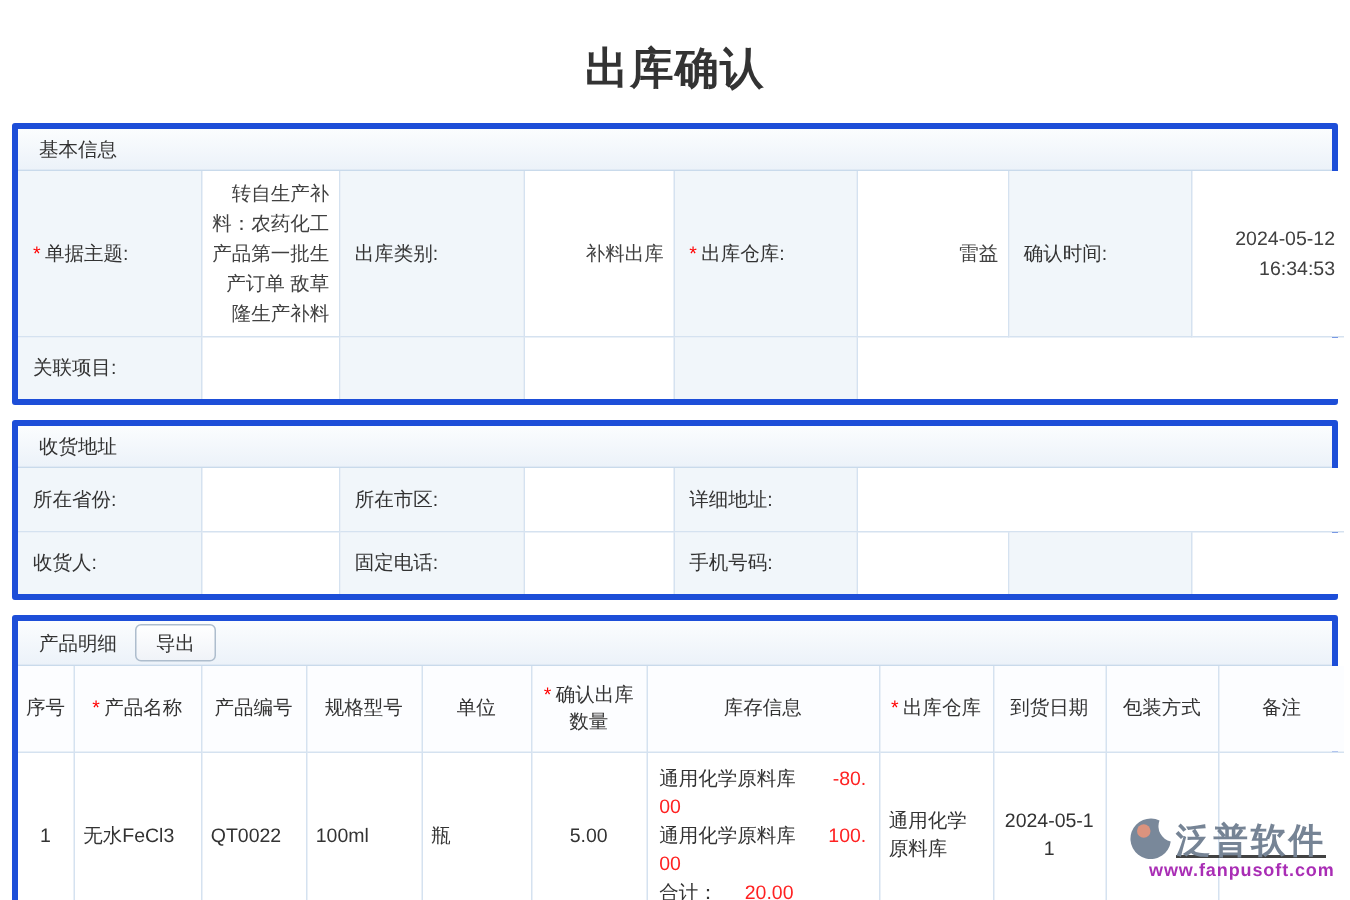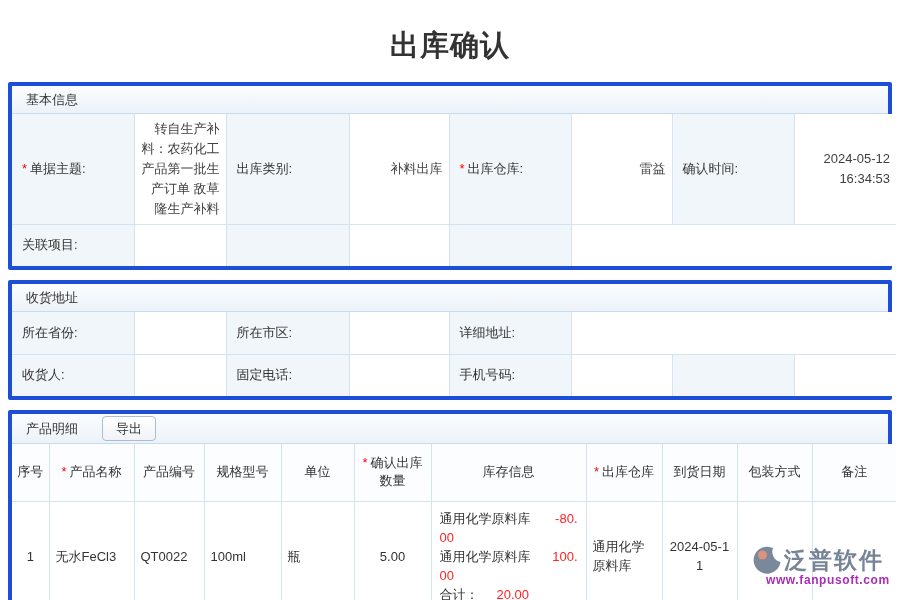--- a/index.html
+++ b/index.html
@@ -29,21 +29,21 @@
   .sec2 { top: 280px; }
   .sec3 { top: 410px; }
   .sec-hd {
     height: 28px;
     display: flex; align-items: center;
     padding-left: 14px;
     background: linear-gradient(180deg, #fbfdfe 0%, #ecf2f9 100%);
     border-bottom: 1px solid #c9daeb;
     color: #333;
   }
-  .sec3 .sec-hd { height: 30px; gap: 12px; }
+  .sec3 .sec-hd { height: 30px; }
   .grid, .ptable {
     width: 100%;
     border-collapse: collapse;
     table-layout: fixed;
   }
   .grid td, .ptable td, .ptable th {
     border: 1px solid #d5e2f0;
     vertical-align: middle;
     font-weight: 400;
     overflow: hidden;
@@ -106,21 +106,21 @@
     cursor: pointer;
     line-height: 15px;
   }
   
   .watermark {
     position: absolute;
     left: 752px; top: 545px;
     opacity: 0.92;
     pointer-events: none;
   }
-  .wm-row { display: flex; align-items: center; }
+  .wm-row { display: flex; align-items: flex-start; text-decoration: underline; }
   .wm-brand {
     font-size: 23px; font-weight: 700;
     color: #6b7a8d; letter-spacing: 2px;
     margin-left: 2px;
     white-space: nowrap;
   }
   .wm-url {
     font-size: 12px; font-weight: 700;
     color: #a21caf; letter-spacing: 0.6px;
     margin-top: -3px; padding-left: 14px;

